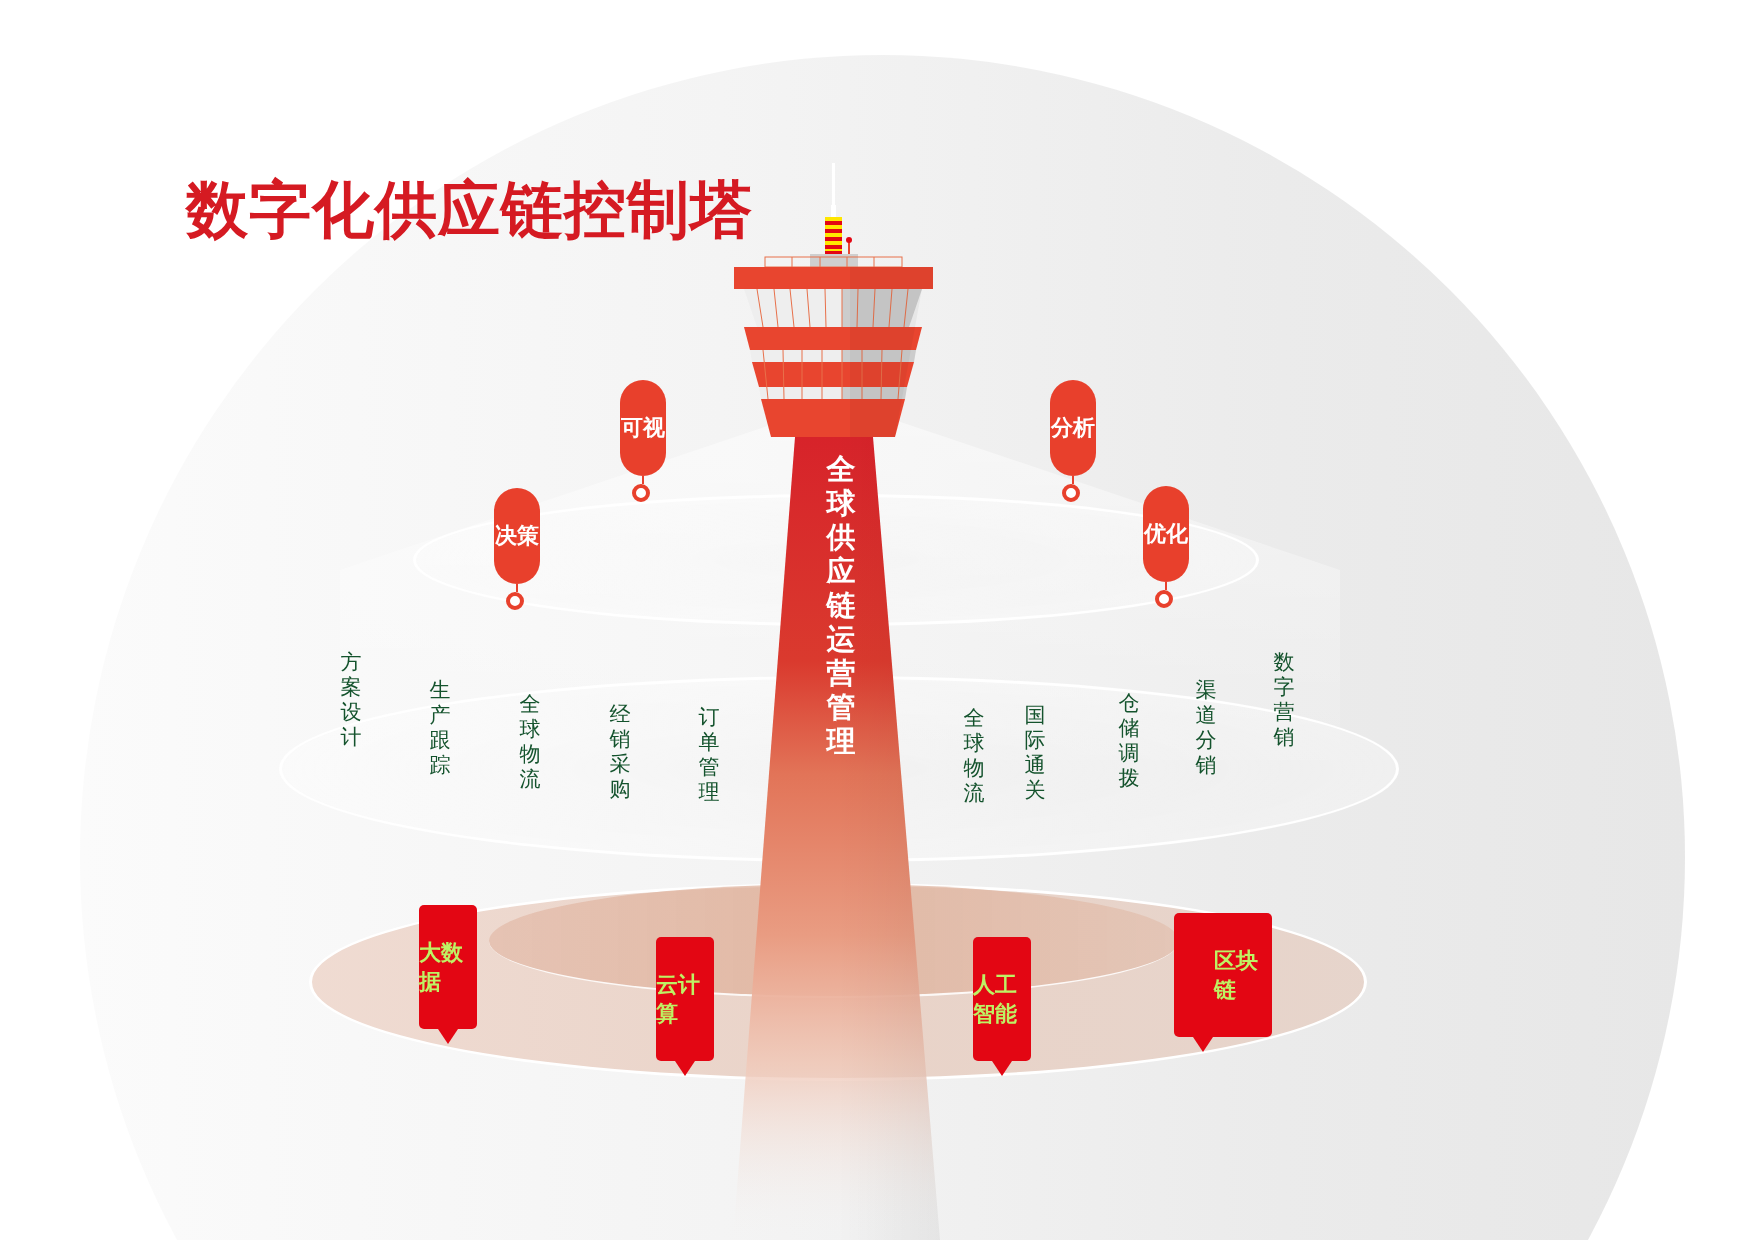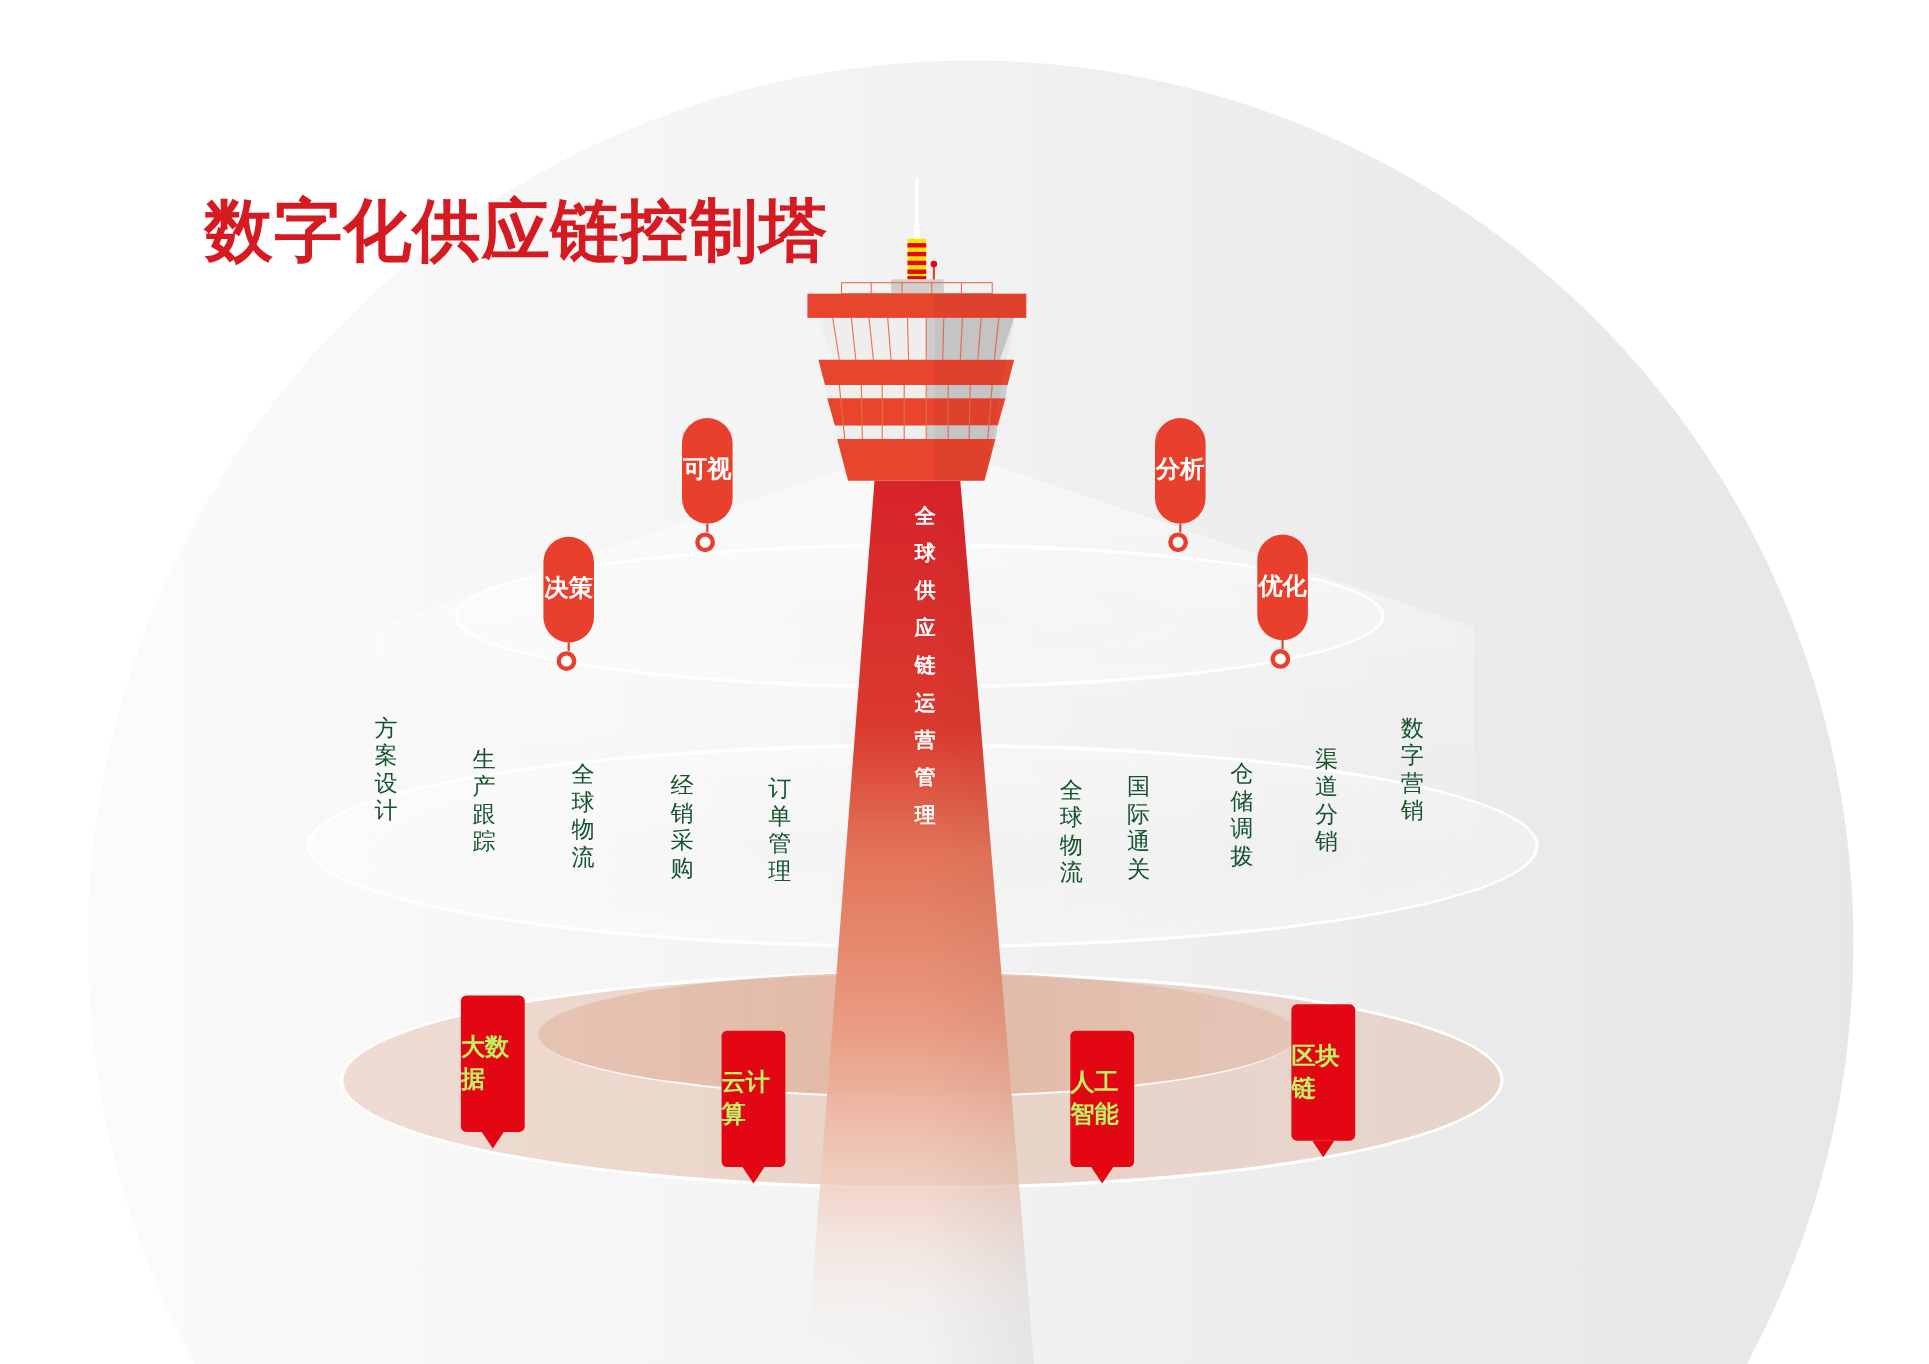--- a/index.html
+++ b/index.html
@@ -18,21 +18,21 @@
   .beam{left:0;top:0;width:1754px;height:1240px;pointer-events:none;}
   .light-cone{left:0;top:0;width:1754px;height:1240px;}
   .pill{width:46px;border-radius:23px;background:#e8402c;color:#fff;font-weight:bold;font-size:22px;
     display:flex;flex-direction:column;align-items:center;justify-content:center;line-height:28px;}
   .pill-stem{width:2px;background:#e8402c;}
   .pill-dot{width:10px;height:10px;border:4px solid #e8402c;border-radius:50%;background:#fff;}
   .vlabel{color:#14532d;font-size:21px;line-height:25px;width:24px;text-align:center;word-break:break-all;}
   .tag{width:58px;background:#e30613;border-radius:5px;color:#bef264;font-weight:bold;font-size:22px;
     display:flex;flex-direction:column;align-items:center;justify-content:center;line-height:29px;}
   .tag-tip{width:0;height:0;border-left:10px solid transparent;border-right:10px solid transparent;border-top:15px solid #e30613;}
-  .shaft-text{left:826px;top:452px;width:30px;color:#fff;font-weight:bold;font-size:19px;line-height:34px;text-align:center;}
+  .shaft-text{left:826px;top:452px;width:30px;color:#fff;font-weight:bold;font-size:29px;line-height:34px;text-align:center;}
 </style>
 </head>
 <body>
 
 <div class="abs bg-circle"></div>
 
 <div class="abs title">数字化供应链控制塔</div>
 
 <svg class="abs light-cone" viewBox="0 0 1754 1240">
   <defs>
@@ -173,15 +173,15 @@
 </div>
 <div class="abs" style="left:656px;top:937px;">
   <div class="tag" style="height:124px;">云计算</div>
   <div class="tag-tip" style="margin-left:19px;"></div>
 </div>
 <div class="abs" style="left:973px;top:937px;">
   <div class="tag" style="height:124px;">人工智能</div>
   <div class="tag-tip" style="margin-left:19px;"></div>
 </div>
 <div class="abs" style="left:1174px;top:913px;">
-  <div class="tag" style="height:124px;">区块链</div>
+  <div class="tag" style="height:124px;padding-left:40px;">区块链</div>
   <div class="tag-tip" style="margin-left:19px;"></div>
 </div>
 
 </body></html>

